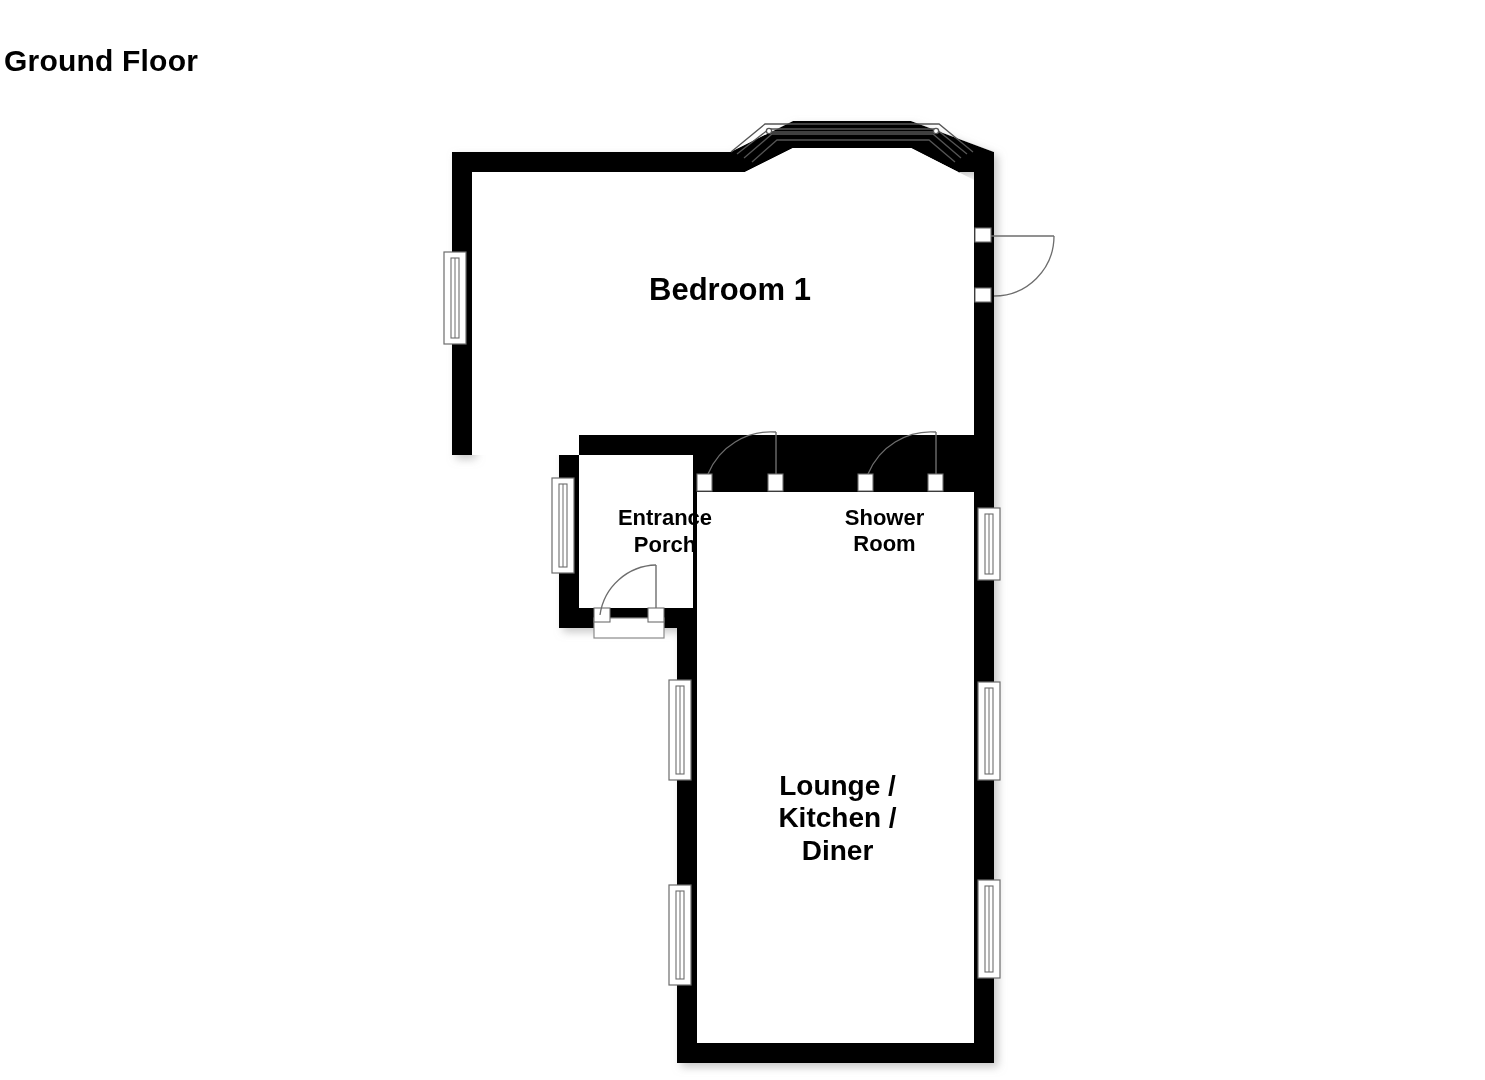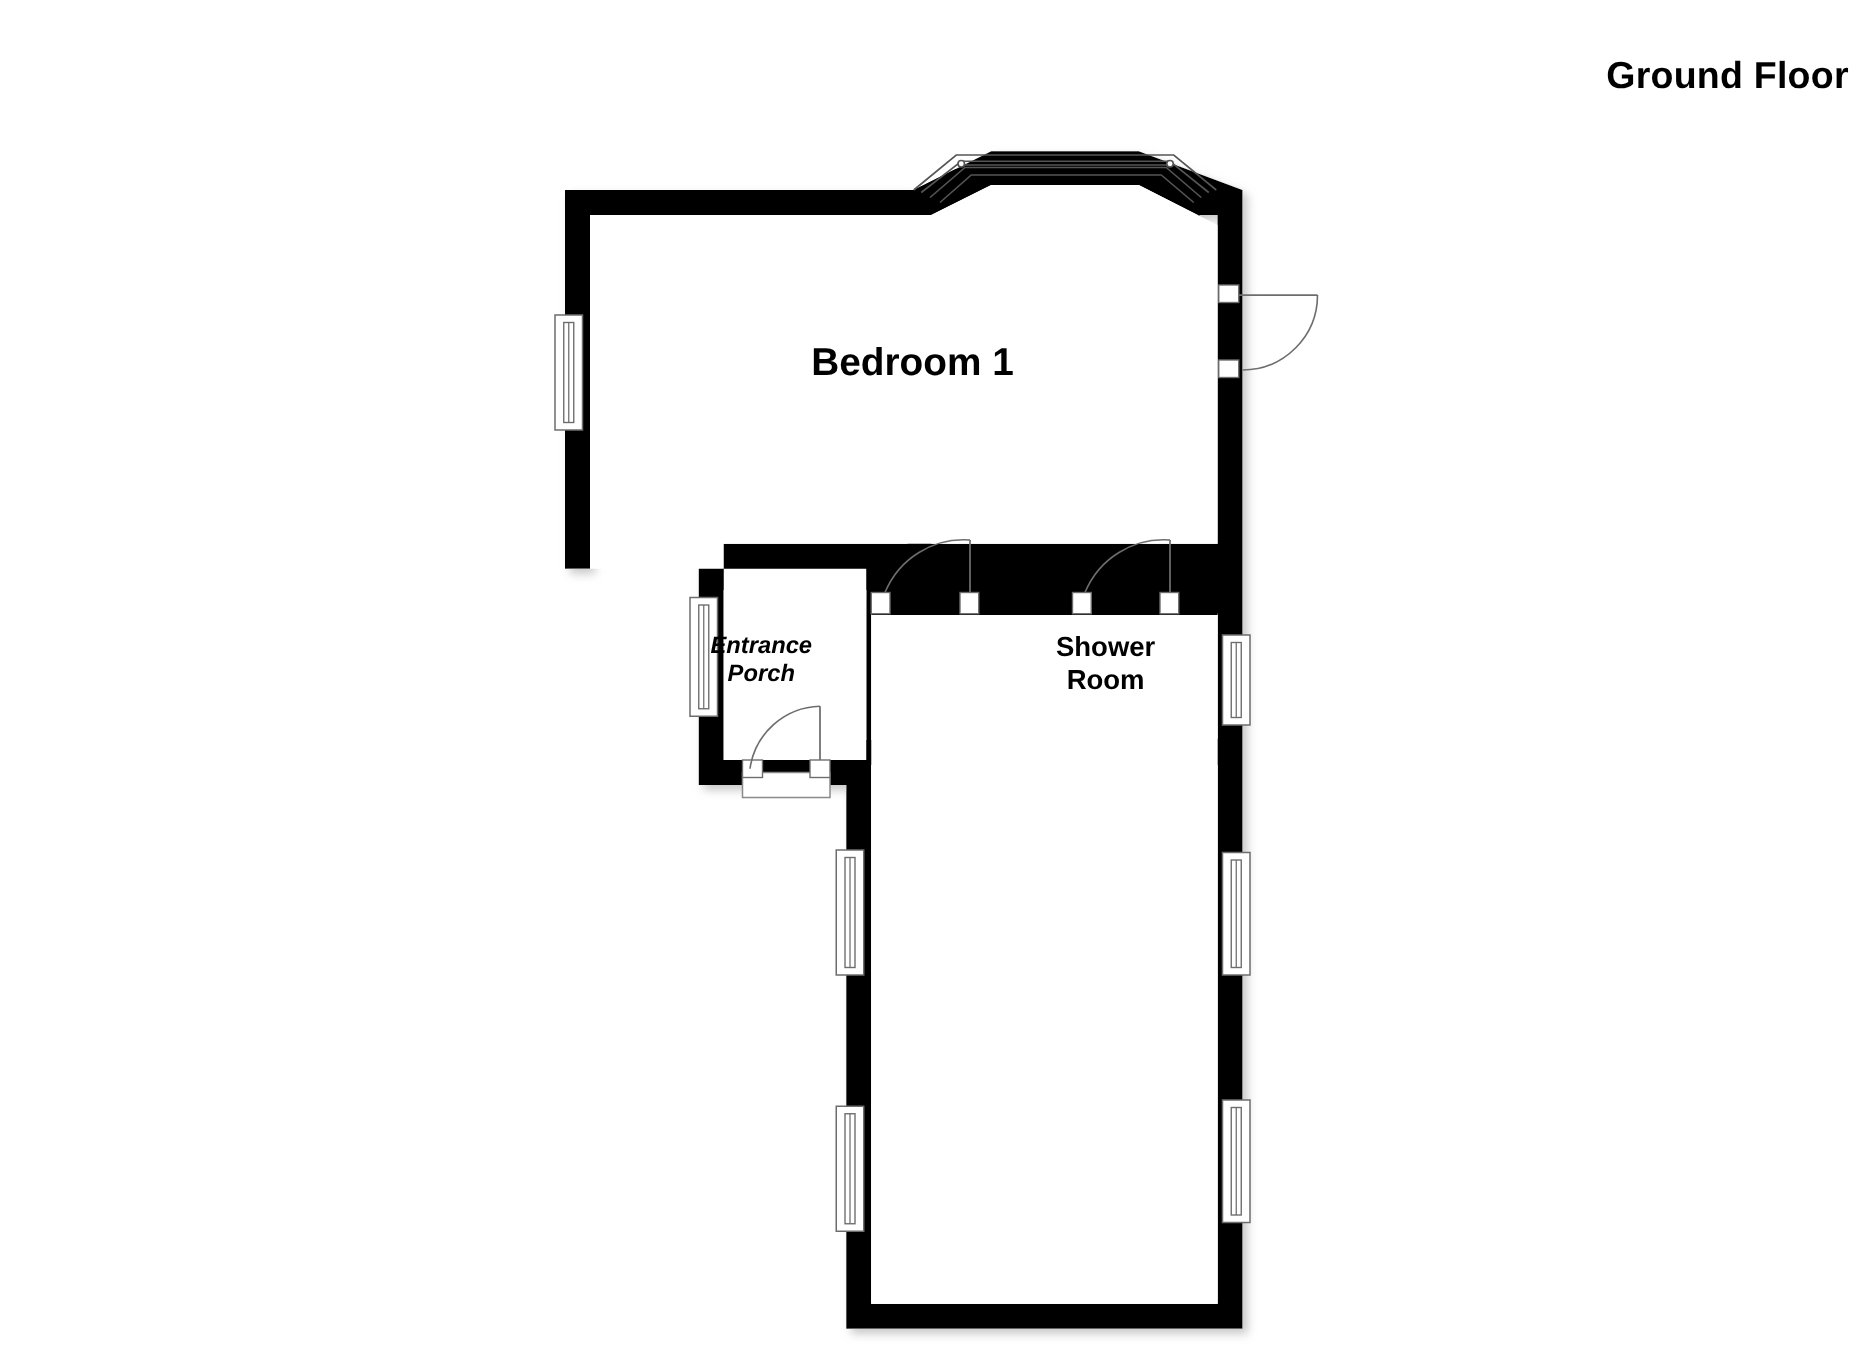--- a/index.html
+++ b/index.html
@@ -19,21 +19,21 @@
     position: relative;
     width: 1485px;
     height: 1080px;
     background: #ffffff;
   }
   .floor-title {
     position: absolute;
     left: 4px;
     top: 44px;
     width: 1475px;
-    text-align: right;
+    text-align: left;
     font-family: "Liberation Sans", sans-serif;
     font-size: 30px;
     font-weight: bold;
     color: #000000;
     letter-spacing: 0.2px;
   }
   svg.plan-svg {
     position: absolute;
     left: 0;
     top: 0;
@@ -50,26 +50,25 @@
     white-space: pre;
     line-height: 1.16;
   }
   #label-bedroom1 {
     left: 540px;
     top: 272px;
     width: 380px;
     font-size: 31px;
   }
   #label-entrance-porch {
-    left: 524px;
+    left: 580px;
     top: 505px;
     width: 170px;
-    font-size: 19px;
+    font-size: 22px;
     line-height: 1.22;
-    font-style: italic;
   }
   #label-shower-room {
     left: 792px;
     top: 505px;
     width: 185px;
     font-size: 22px;
     line-height: 1.17;
   }
   #label-lounge {
     left: 705px;
@@ -240,14 +239,17 @@
   </svg>
 
   <div class="room-label" id="label-bedroom1">Bedroom 1</div>
 
   <div class="room-label" id="label-entrance-porch">Entrance
 Porch</div>
 
   <div class="room-label" id="label-shower-room">Shower
 Room</div>
 
+  <div class="room-label" id="label-lounge">Lounge /
+Kitchen /
+Diner</div>
 
 </div>
 
 </body></html>

